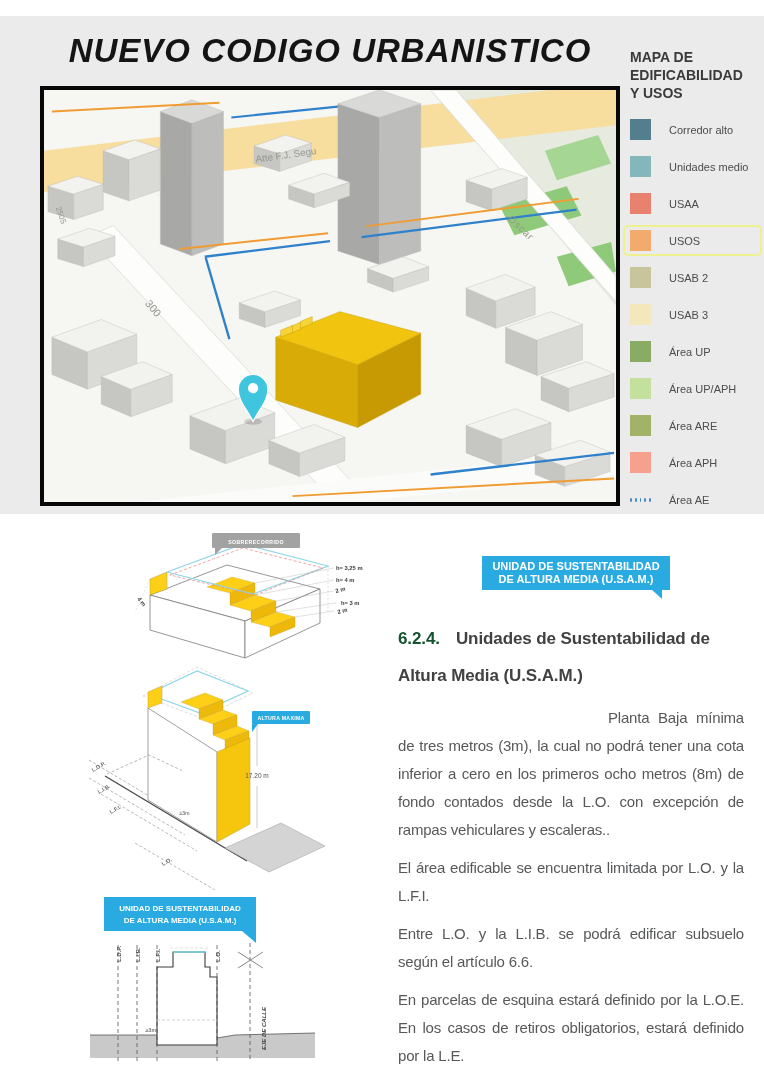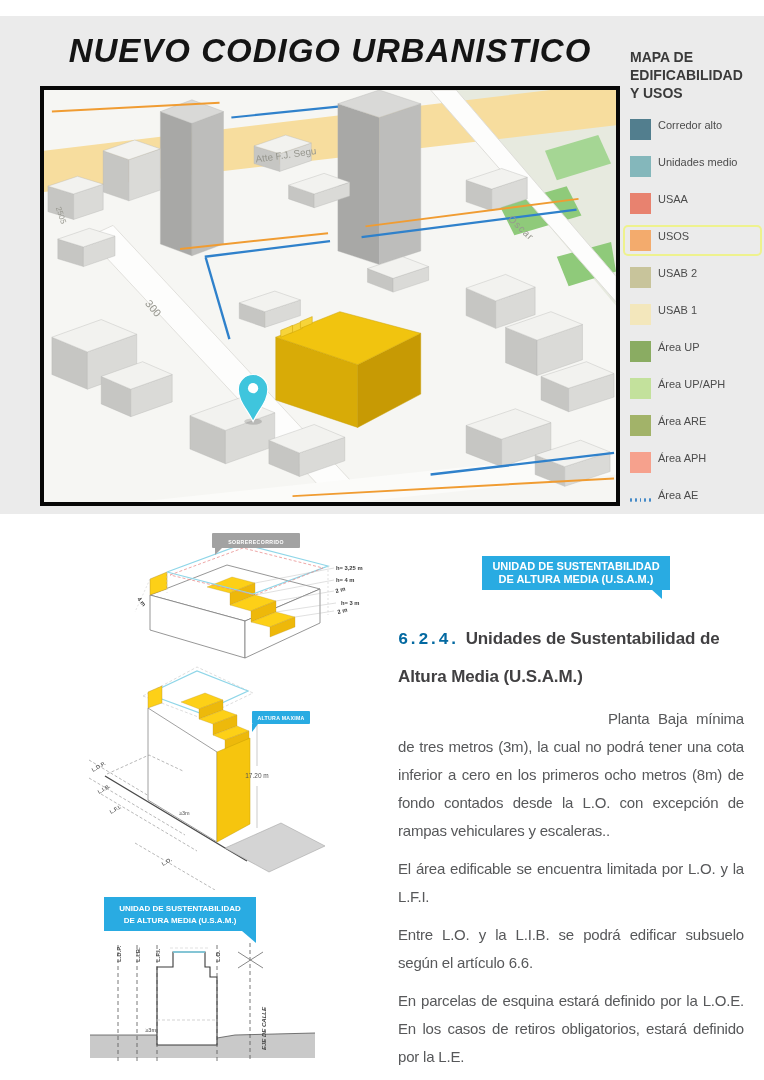--- a/index.html
+++ b/index.html
@@ -23,21 +23,21 @@
   }
   .map-frame svg{display:block;}
   
   .legend{position:absolute;left:630px;top:16px;width:130px;}
   .legend-title{
     margin:16px 0 14px 0;font-size:14px;line-height:18px;font-weight:700;
     color:#3a3a3a;width:120px;
   }
   .legend-items{display:flex;flex-direction:column;}
   .legend-item{
-    display:flex;gap:7px;height:21px;
+    display:flex;align-items:center;gap:18px;height:21px;
     margin:0 0 10px 0;padding:3px 5px;margin-left:-5px;width:125px;
   }
   .legend-item.highlighted{border-radius:3px;}
   .swatch{width:21px;height:21px;flex:0 0 21px;display:block;}
   .swatch.dots{background:transparent !important;display:flex;gap:3px;align-items:center;}
   .swatch.dots i{width:4px;height:4px;border-radius:50%;display:block;}
   .legend-label{font-size:11px;color:#4c4c4c;white-space:nowrap;}
   
   .bottom-section{position:absolute;left:0;top:514px;width:764px;height:566px;background:#fff;}
   .diagram{position:absolute;}
@@ -51,21 +51,21 @@
     text-align:center;padding:4px 4px;
   }
   .badge::after{
     content:"";position:absolute;right:8px;bottom:-9px;
     border-top:10px solid #29abe2;border-left:11px solid transparent;
   }
   .article h3{
     margin:30px 0 10px 0;font-size:17px;line-height:37px;font-weight:700;
     color:#414042;letter-spacing:-0.1px;
   }
-  .article h3 .secnum{color:#0369a1;margin-right:7px;font-family:Liberation Mono, monospace;}
+  .article h3 .secnum{color:#14532d;margin-right:16px;}
   .article p{
     margin:0 0 10px 0;font-size:15px;line-height:28px;text-align:justify;
     letter-spacing:-0.2px;
   }
   .article p.indent-first{text-indent:210px;}
   svg text{font-family:"Liberation Sans",sans-serif;}
 </style>
 </head>
 <body>
 
@@ -213,21 +213,21 @@
     <span class="legend-label">USOS</span>
   </div>
 
   <div class="legend-item">
     <span class="swatch" style="background: rgb(200, 196, 155);"></span>
     <span class="legend-label">USAB 2</span>
   </div>
 
   <div class="legend-item">
     <span class="swatch" style="background: rgb(243, 231, 188);"></span>
-    <span class="legend-label">USAB 1</span>
+    <span class="legend-label">USAB 3</span>
   </div>
 
   <div class="legend-item">
     <span class="swatch" style="background: rgb(138, 172, 98);"></span>
     <span class="legend-label">Área UP</span>
   </div>
 
   <div class="legend-item">
     <span class="swatch" style="background: rgb(195, 225, 156);"></span>
     <span class="legend-label">Área UP/APH</span>

